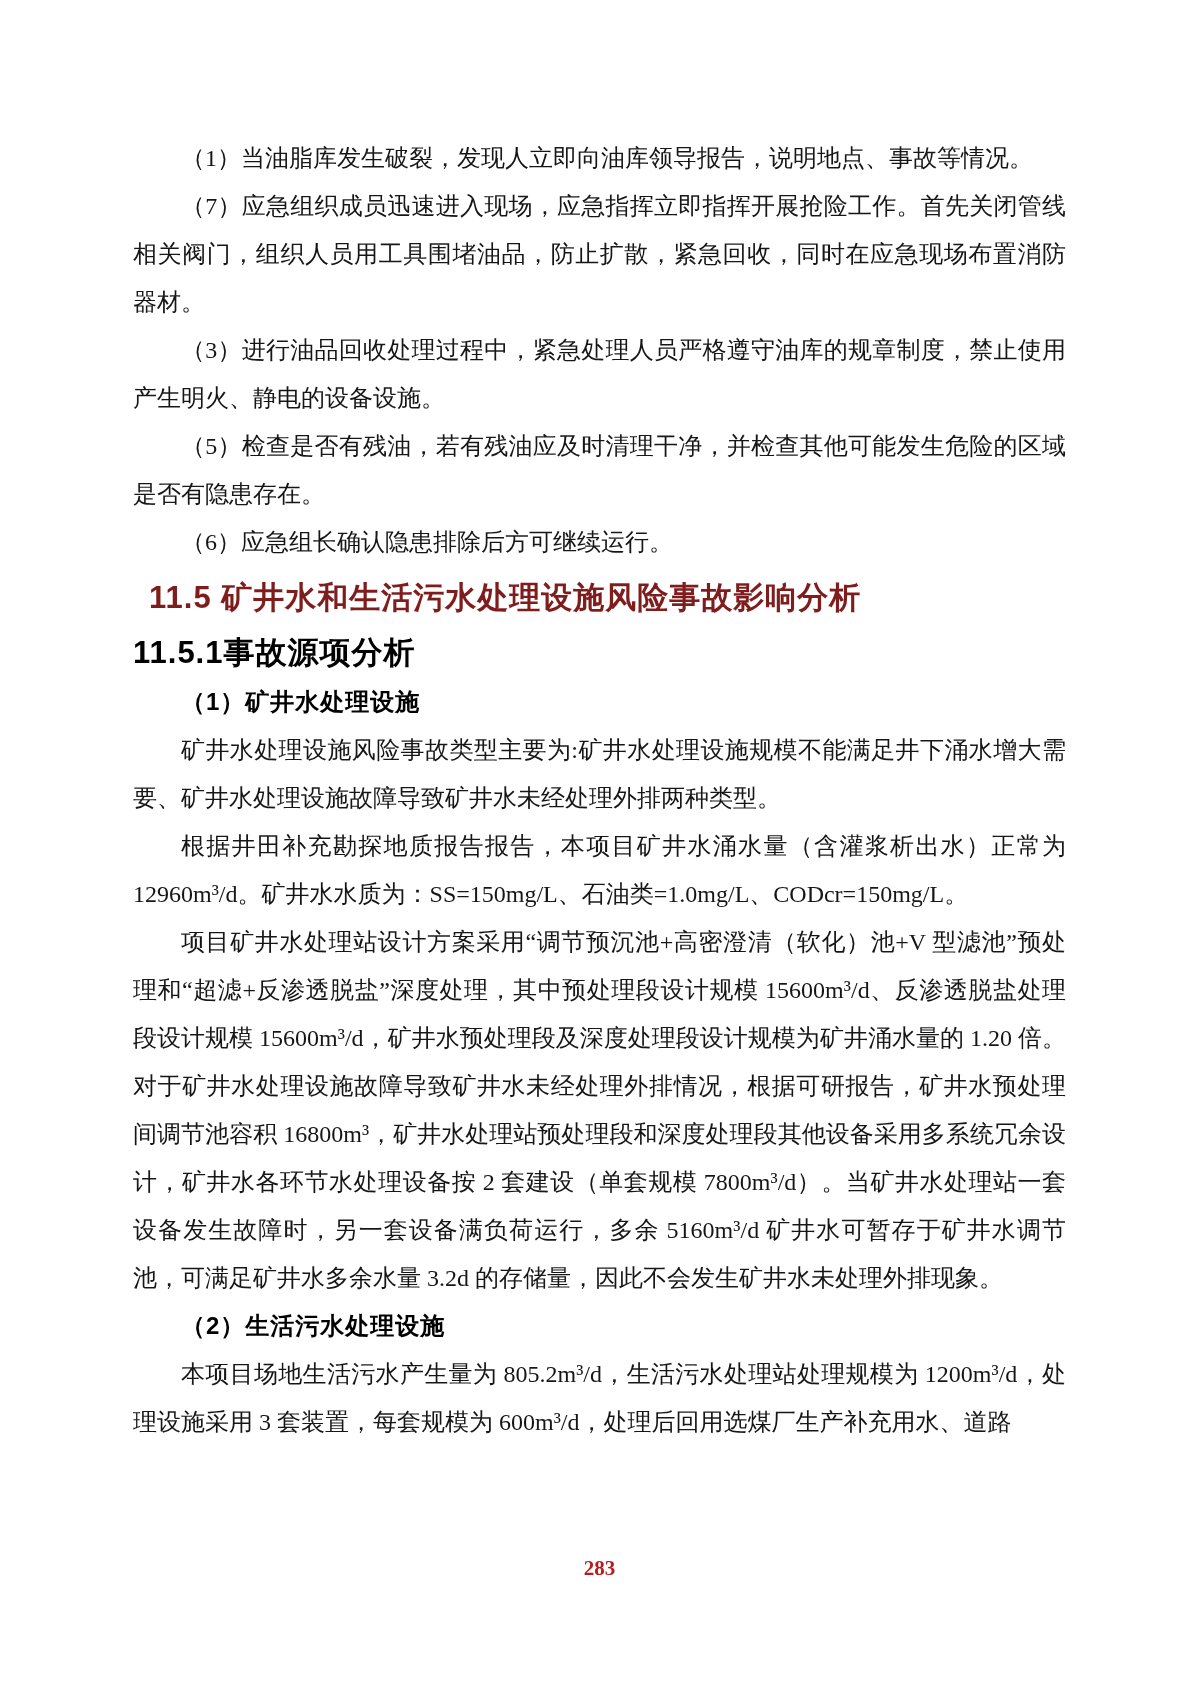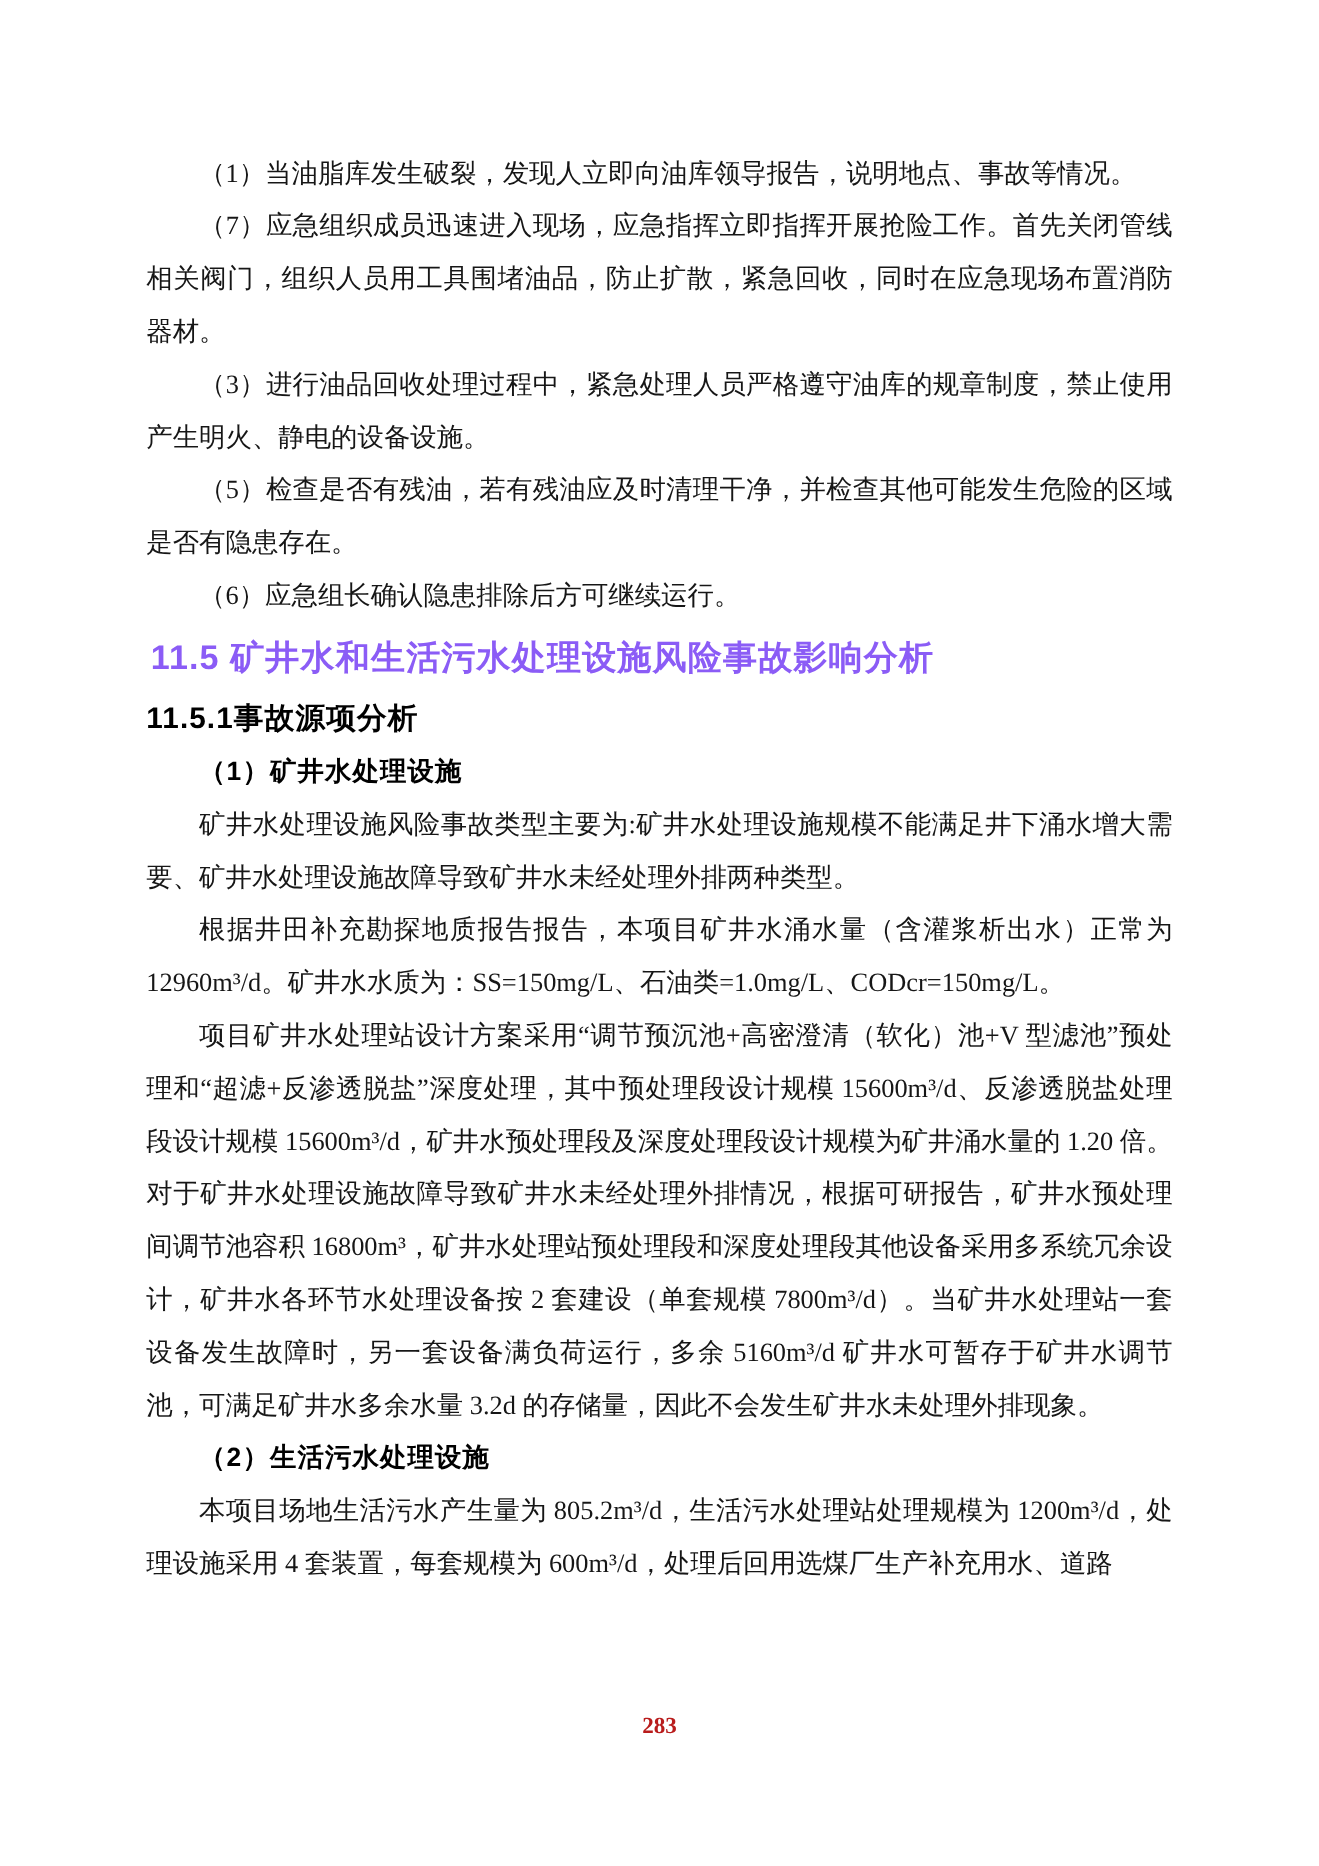--- a/index.html
+++ b/index.html
@@ -27,27 +27,27 @@
     color: #161616;
     text-align: justify;
     text-indent: 2em;
     margin: 0;
   }
   .heading-1 {
     font-family: "Liberation Sans", "DejaVu Sans", sans-serif;
     font-size: 31px;
     line-height: 52px;
     font-weight: bold;
-    color: #8b5cf6;
-    margin: 6px 0 0 4px;
+    color: #7f1d1d;
+    margin: 6px 0 0 16px;
     letter-spacing: 1px;
   }
   .heading-2 {
     font-family: "Liberation Sans", "DejaVu Sans", sans-serif;
-    font-size: 27px;
+    font-size: 31px;
     line-height: 50px;
     font-weight: bold;
     color: #000000;
     margin: 4px 0 0 0;
     letter-spacing: 1px;
   }
   .sub-heading {
     font-family: "Liberation Sans", "DejaVu Sans", sans-serif;
     font-size: 24px;
     line-height: 48px;
@@ -78,15 +78,15 @@
   <p class="body-para">（3）进行油品回收处理过程中，紧急处理人员严格遵守油库的规章制度，禁止使用 产生明火、静电的设备设施。</p>
   <p class="body-para">（5）检查是否有残油，若有残油应及时清理干净，并检查其他可能发生危险的区域是否有隐患存在。</p>
   <p class="body-para">（6）应急组长确认隐患排除后方可继续运行。</p>
   <h1 class="heading-1">11.5 矿井水和生活污水处理设施风险事故影响分析</h1>
   <h2 class="heading-2">11.5.1事故源项分析</h2>
   <p class="sub-heading">（1）矿井水处理设施</p>
   <p class="body-para">矿井水处理设施风险事故类型主要为:矿井水处理设施规模不能满足井下涌水增大需要、矿井水处理设施故障导致矿井水未经处理外排两种类型。</p>
   <p class="body-para">根据井田补充勘探地质报告报告，本项目矿井水涌水量（含灌浆析出水）正常为12960m³/d。矿井水水质为：SS=150mg/L、石油类=1.0mg/L、CODcr=150mg/L。</p>
   <p class="body-para">项目矿井水处理站设计方案采用“调节预沉池+高密澄清（软化）池+V 型滤池”预处理和“超滤+反渗透脱盐”深度处理，其中预处理段设计规模 15600m³/d、反渗透脱盐处理段设计规模 15600m³/d，矿井水预处理段及深度处理段设计规模为矿井涌水量的 1.20 倍。对于矿井水处理设施故障导致矿井水未经处理外排情况，根据可研报告，矿井水预处理间调节池容积 16800m³，矿井水处理站预处理段和深度处理段其他设备采用多系统冗余设计，矿井水各环节水处理设备按 2 套建设（单套规模 7800m³/d）。当矿井水处理站一套设备发生故障时，另一套设备满负荷运行，多余 5160m³/d 矿井水可暂存于矿井水调节池，可满足矿井水多余水量 3.2d 的存储量，因此不会发生矿井水未处理外排现象。</p>
   <p class="sub-heading">（2）生活污水处理设施</p>
-  <p class="body-para">本项目场地生活污水产生量为 805.2m³/d，生活污水处理站处理规模为 1200m³/d，处理设施采用 4 套装置，每套规模为 600m³/d，处理后回用选煤厂生产补充用水、道路</p>
+  <p class="body-para">本项目场地生活污水产生量为 805.2m³/d，生活污水处理站处理规模为 1200m³/d，处理设施采用 3 套装置，每套规模为 600m³/d，处理后回用选煤厂生产补充用水、道路</p>
   <div class="page-number">283</div>
 </div>
 
 </body></html>

